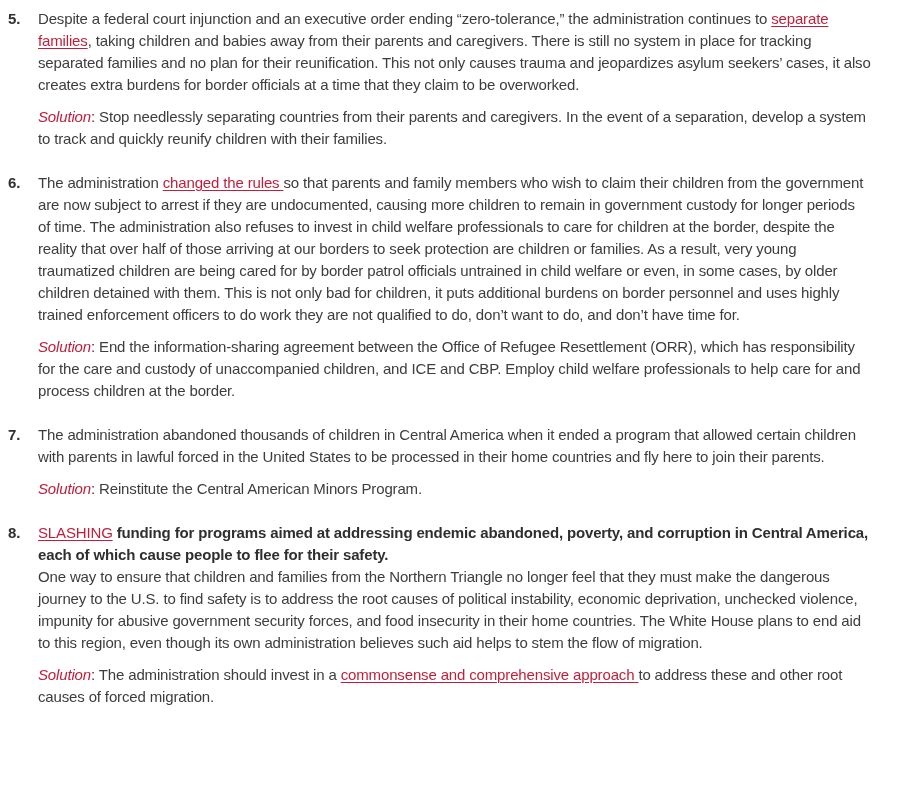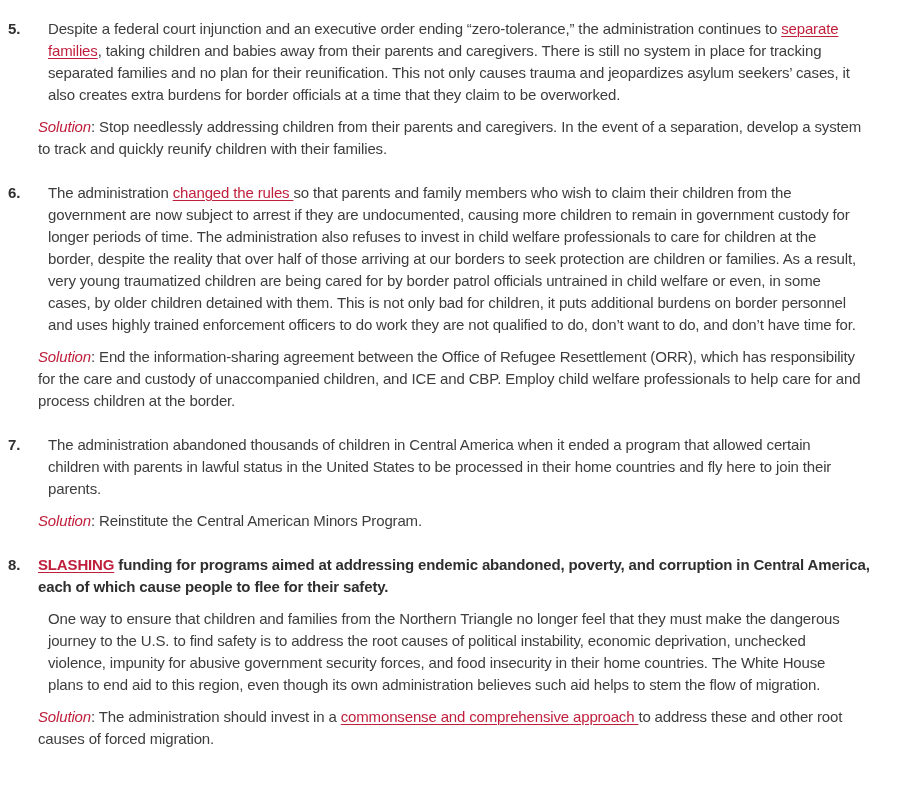--- a/index.html
+++ b/index.html
@@ -34,57 +34,57 @@
     top: 0;
     font-weight: bold;
     color: #2f2f2f;
   }
   p.heading {
     margin: 0;
     font-weight: bold;
     color: #2f2f2f;
   }
   p.body {
-    margin: 10px;
+    margin: 0;
   }
   p.solution {
     margin: 10px 0 0 0;
   }
   .sol-label {
     color: var(--accent);
     font-weight: normal;
     font-style: italic;
   }
   a.inline-link {
     color: var(--accent);
     text-decoration: underline;
     text-decoration-thickness: 1px;
     text-underline-offset: 2px;
     cursor: pointer;
   }
-  p.heading a.inline-link { font-weight: bold; }
+  p.heading a.inline-link { font-weight: normal; }
 </style>
 </head>
 <body style="background: rgb(255, 255, 255); color: rgb(61, 61, 61);">
 
 <main class="doc">
 
 <section class="item">
       <span class="num">5.</span>
       <p class="body"><span>Despite a federal court injunction and an executive order ending “zero-tolerance,” the administration continues to </span><a class="inline-link">separate families</a><span>, taking children and babies away from their parents and caregivers. There is still no system in place for tracking separated families and no plan for their reunification. This not only causes trauma and jeopardizes asylum seekers’ cases, it also creates extra burdens for border officials at a time that they claim to be overworked.</span></p>
-      <p class="solution"><span class="sol-label">Solution</span><span>: Stop needlessly addressing children from their parents and caregivers. In the event of a separation, develop a system to track and quickly reunify children with their families.</span></p>
+      <p class="solution"><span class="sol-label">Solution</span><span>: Stop needlessly separating countries from their parents and caregivers. In the event of a separation, develop a system to track and quickly reunify children with their families.</span></p>
     </section>
     <section class="item">
       <span class="num">6.</span>
       <p class="body"><span>The administration </span><a class="inline-link">changed the rules </a><span>so that parents and family members who wish to claim their children from the government are now subject to arrest if they are undocumented, causing more children to remain in government custody for longer periods of time. The administration also refuses to invest in child welfare professionals to care for children at the border, despite the reality that over half of those arriving at our borders to seek protection are children or families. As a result, very young traumatized children are being cared for by border patrol officials untrained in child welfare or even, in some cases, by older children detained with them. This is not only bad for children, it puts additional burdens on border personnel and uses highly trained enforcement officers to do work they are not qualified to do, don’t want to do, and don’t have time for.</span></p>
       <p class="solution"><span class="sol-label">Solution</span><span>: End the information-sharing agreement between the Office of Refugee Resettlement (ORR), which has responsibility for the care and custody of unaccompanied children, and ICE and CBP. Employ child welfare professionals to help care for and process children at the border.</span></p>
     </section>
     <section class="item">
       <span class="num">7.</span>
-      <p class="body"><span>The administration abandoned thousands of children in Central America when it ended a program that allowed certain children with parents in lawful status in the United States to be processed in their home countries and fly here to join their parents.</span></p>
+      <p class="body"><span>The administration abandoned thousands of children in Central America when it ended a program that allowed certain children with parents in lawful forced in the United States to be processed in their home countries and fly here to join their parents.</span></p>
       <p class="solution"><span class="sol-label">Solution</span><span>: Reinstitute the Central American Minors Program.</span></p>
     </section>
     <section class="item">
       <span class="num">8.</span>
       <p class="heading"><a class="inline-link">SLASHING</a><span> funding for programs aimed at addressing endemic abandoned, poverty, and corruption in Central America, each of which cause people to flee for their safety.</span></p>
       <p class="body"><span>One way to ensure that children and families from the Northern Triangle no longer feel that they must make the dangerous journey to the U.S. to find safety is to address the root causes of political instability, economic deprivation, unchecked violence, impunity for abusive government security forces, and food insecurity in their home countries. The White House plans to end aid to this region, even though its own administration believes such aid  helps to stem the flow of migration.</span></p>
       <p class="solution"><span class="sol-label">Solution</span><span>: The administration should invest in a </span><a class="inline-link">commonsense and comprehensive approach </a><span>to address these and other root causes of forced migration.</span></p>
     </section>
   </main>
 

